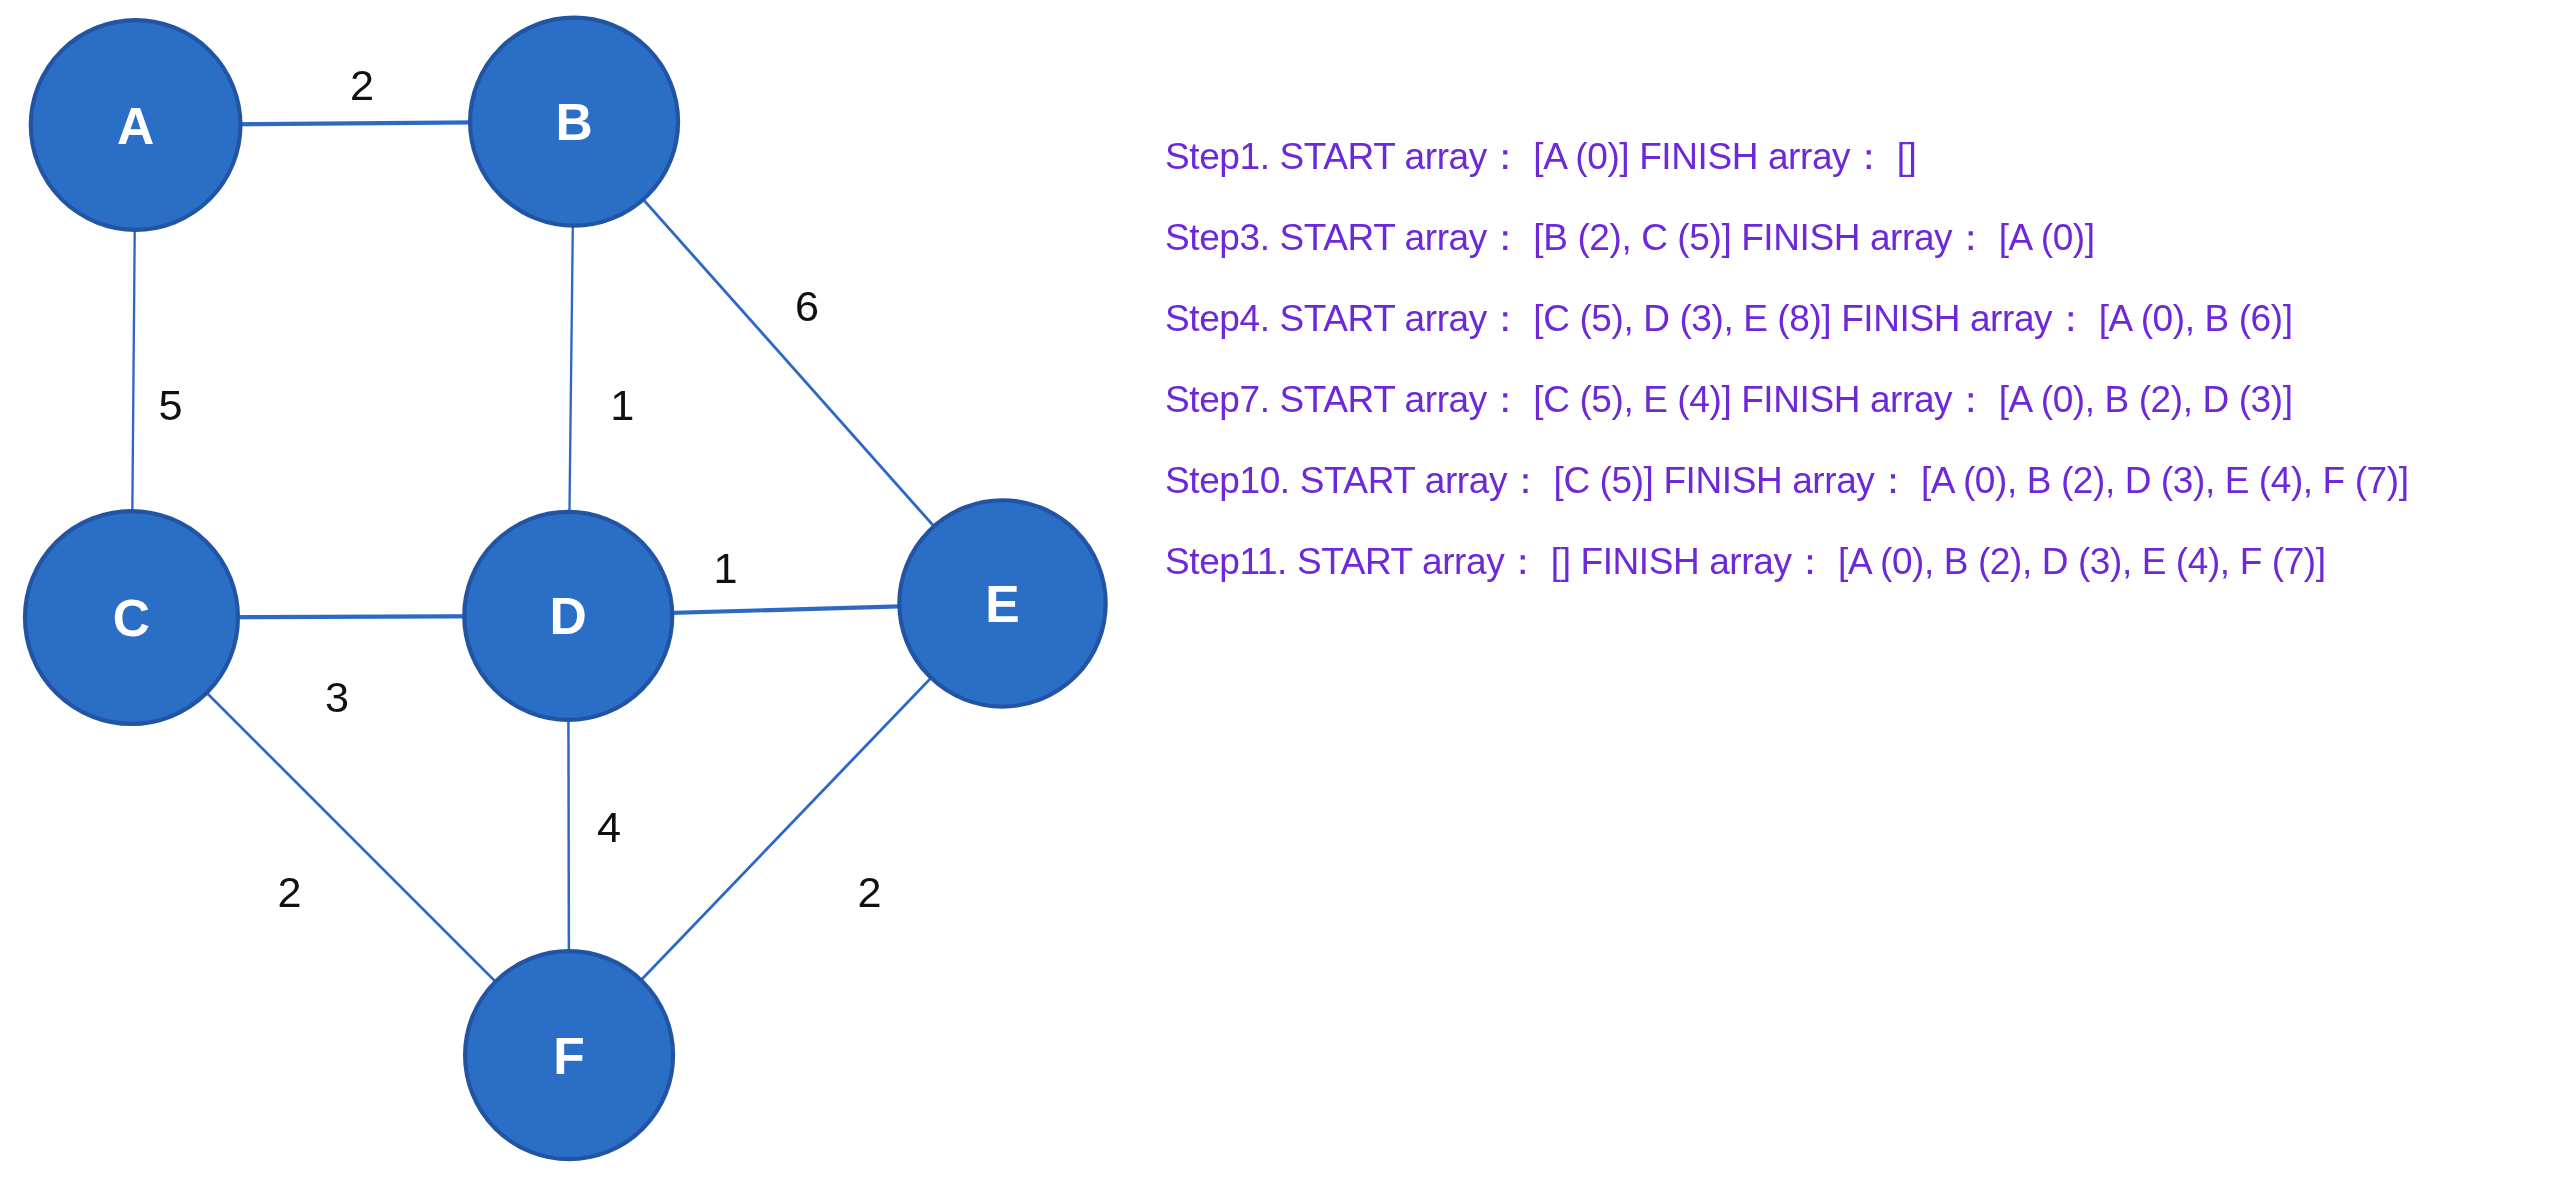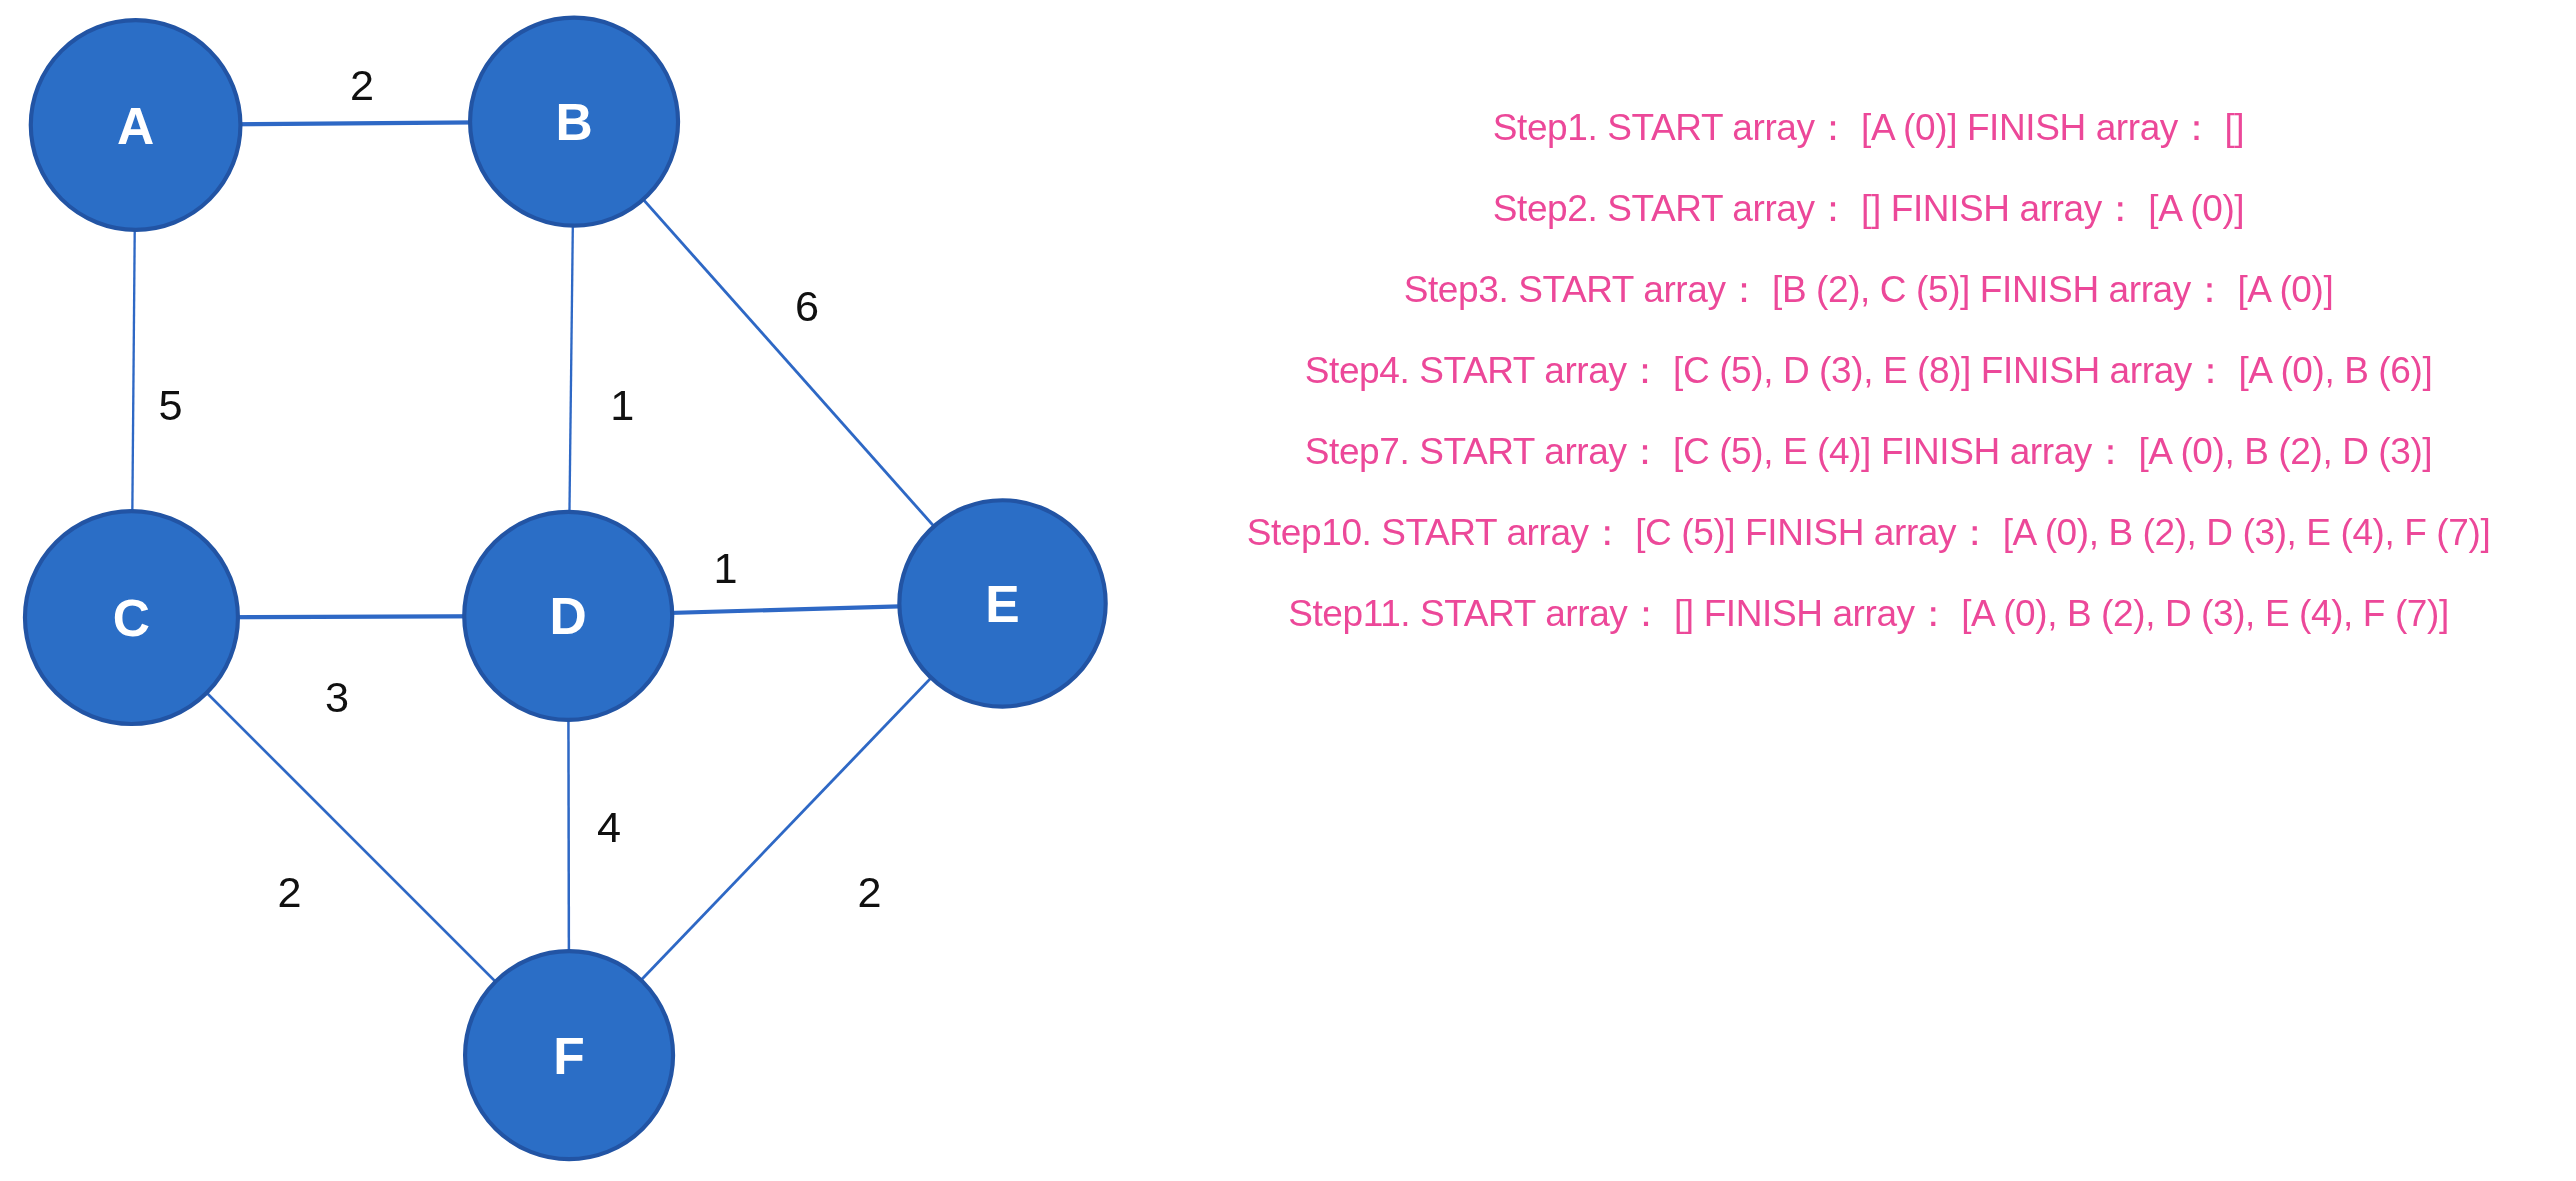--- a/index.html
+++ b/index.html
@@ -26,26 +26,25 @@
     font-weight: 500;
   }
   .node-letter {
     font-family: "Liberation Sans", sans-serif;
     font-size: 62px;
     font-weight: bold;
   }
   .steps {
     position: absolute;
     left: 1165px;
-    top: 87px;
+    top: 116px;
     width: 1407px;
-    color: #ec4899;
+    color: #6d28d9;
     font-size: 37px;
     letter-spacing: -0.4px;
-    text-align: center;
   }
   .step-line {
     line-height: 81px;
     height: 81px;
     white-space: nowrap;
   }
   .step-line span { display: inline; }
 </style>
 </head>
 <body>
@@ -88,27 +87,20 @@
   <div class="steps" id="steps-list">
 
   <div class="step-line">
         <span>Step1.</span> 
         <span>START array：</span> 
         <span>[A (0)]</span> 
         <span>FINISH array：</span> 
         <span>[]</span>
       </div>
       <div class="step-line">
-        <span>Step2.</span> 
-        <span>START array：</span> 
-        <span>[]</span> 
-        <span>FINISH array：</span> 
-        <span>[A (0)]</span>
-      </div>
-      <div class="step-line">
         <span>Step3.</span> 
         <span>START array：</span> 
         <span>[B (2), C (5)]</span> 
         <span>FINISH array：</span> 
         <span>[A (0)]</span>
       </div>
       <div class="step-line">
         <span>Step4.</span> 
         <span>START array：</span> 
         <span>[C (5), D (3), E (8)]</span> 

